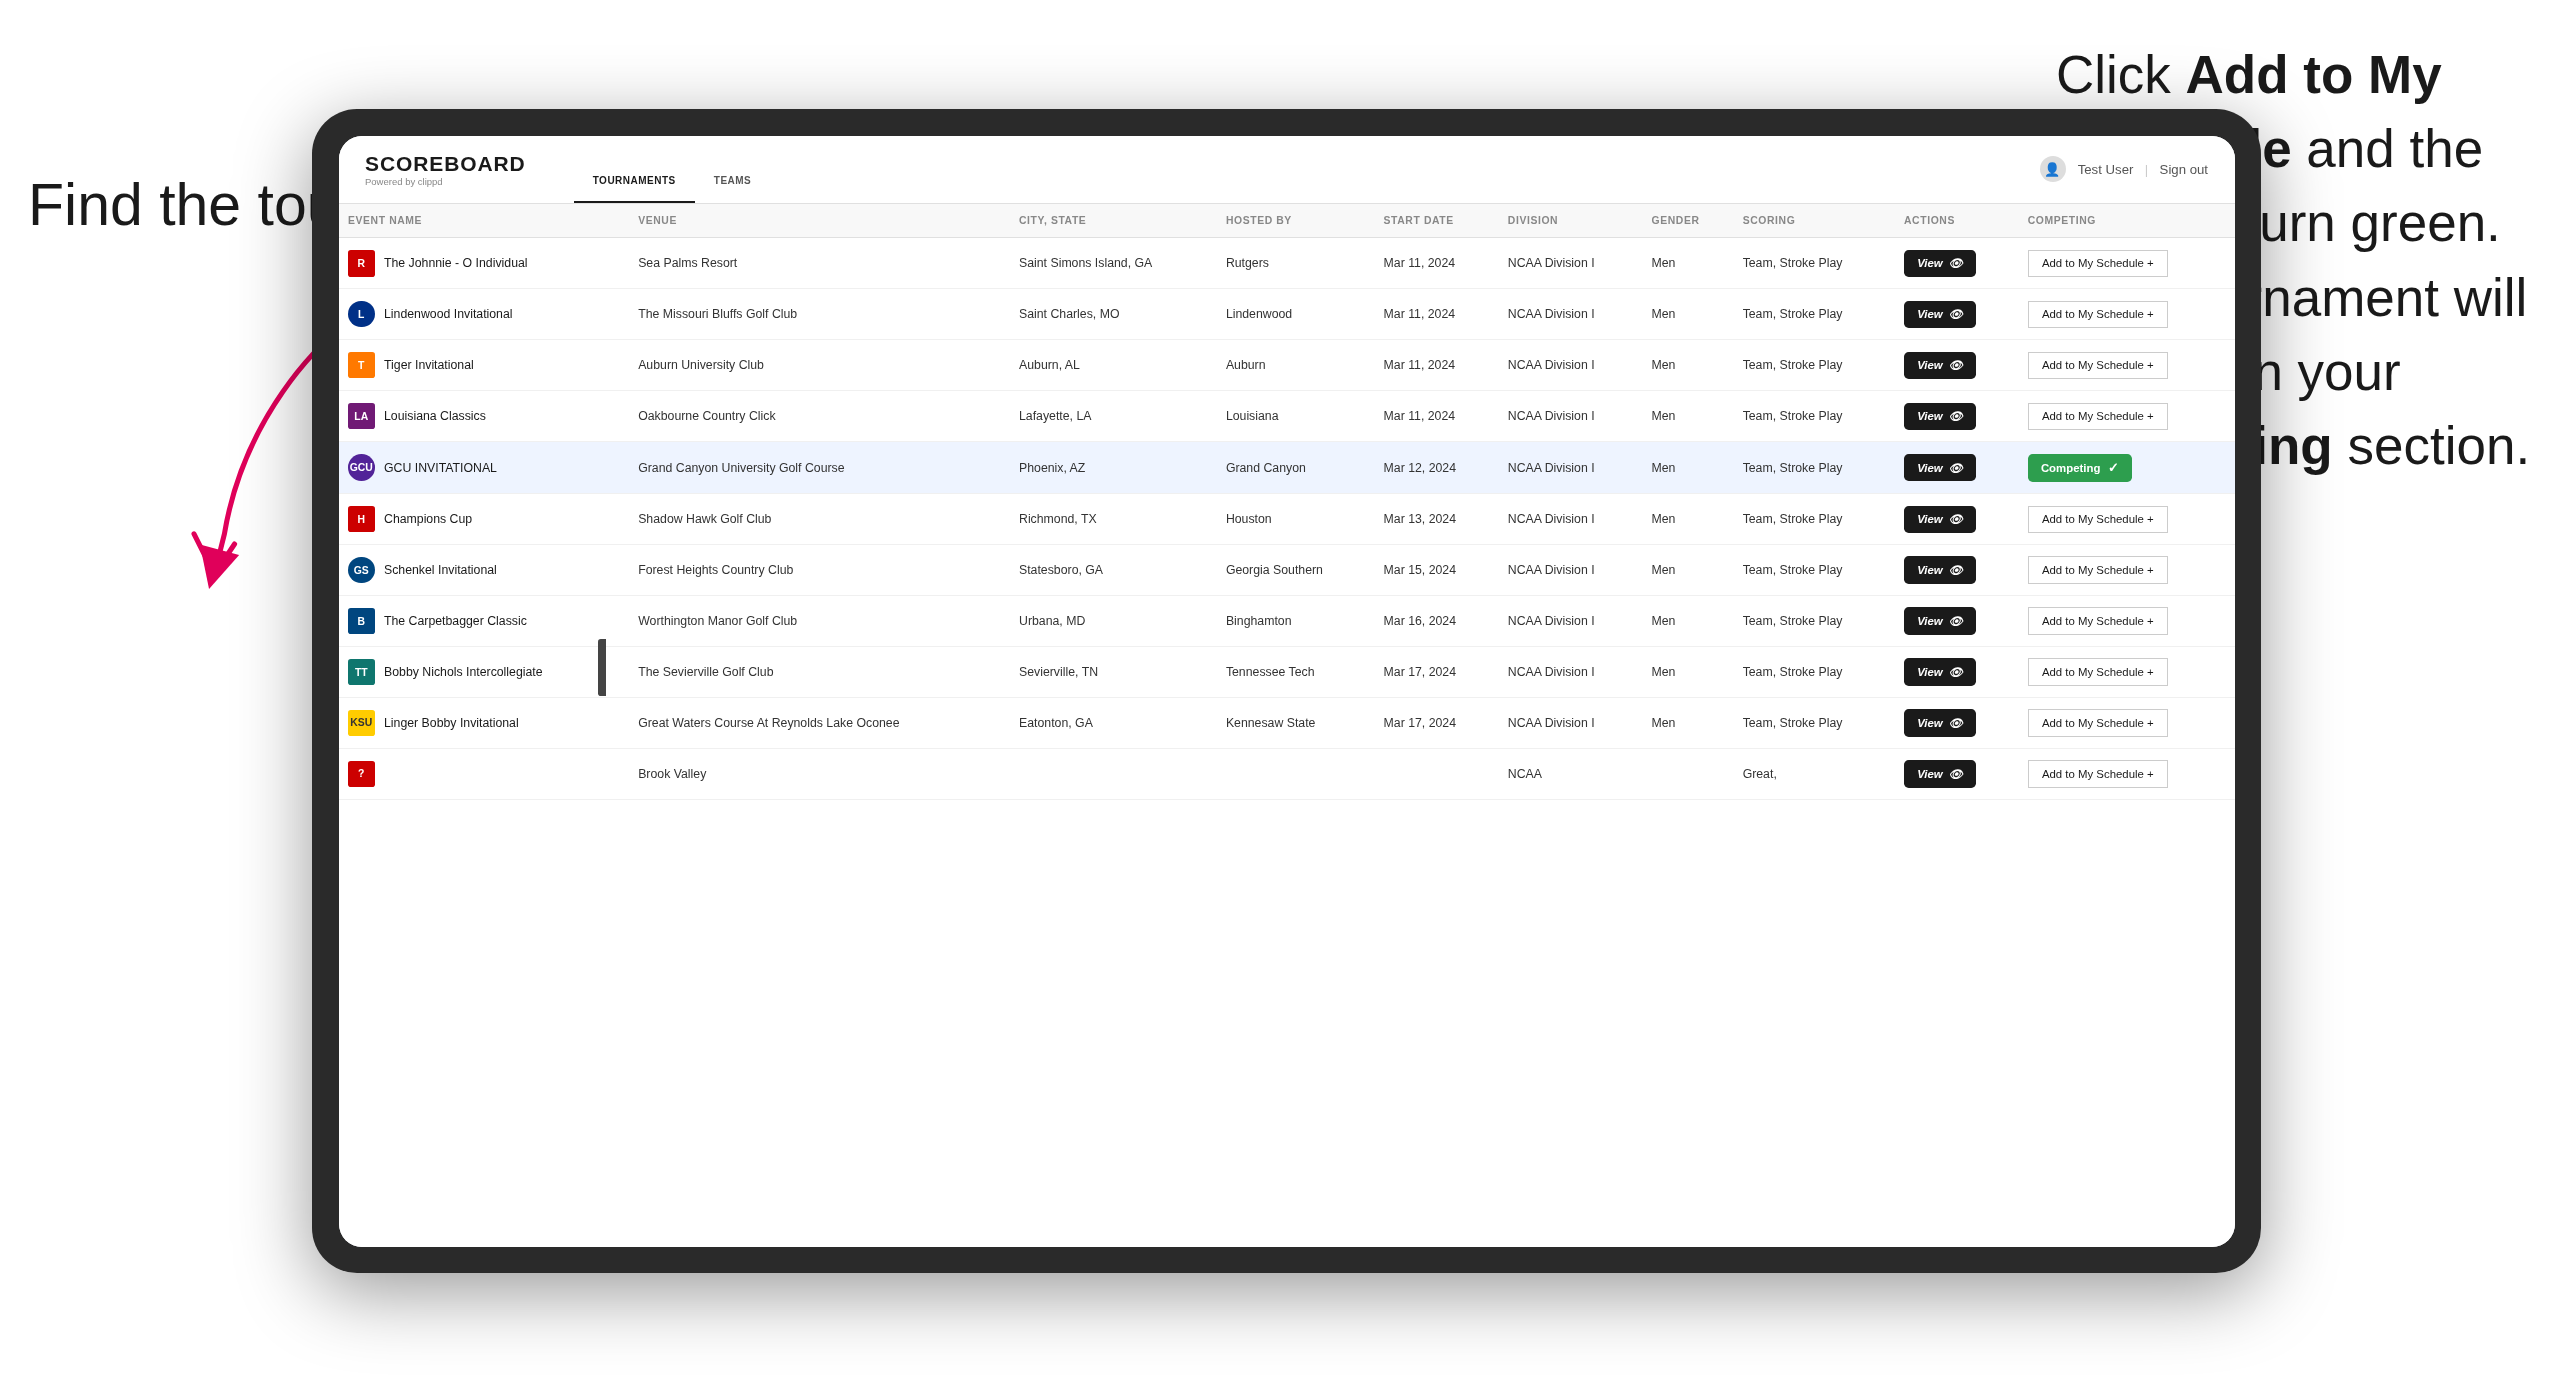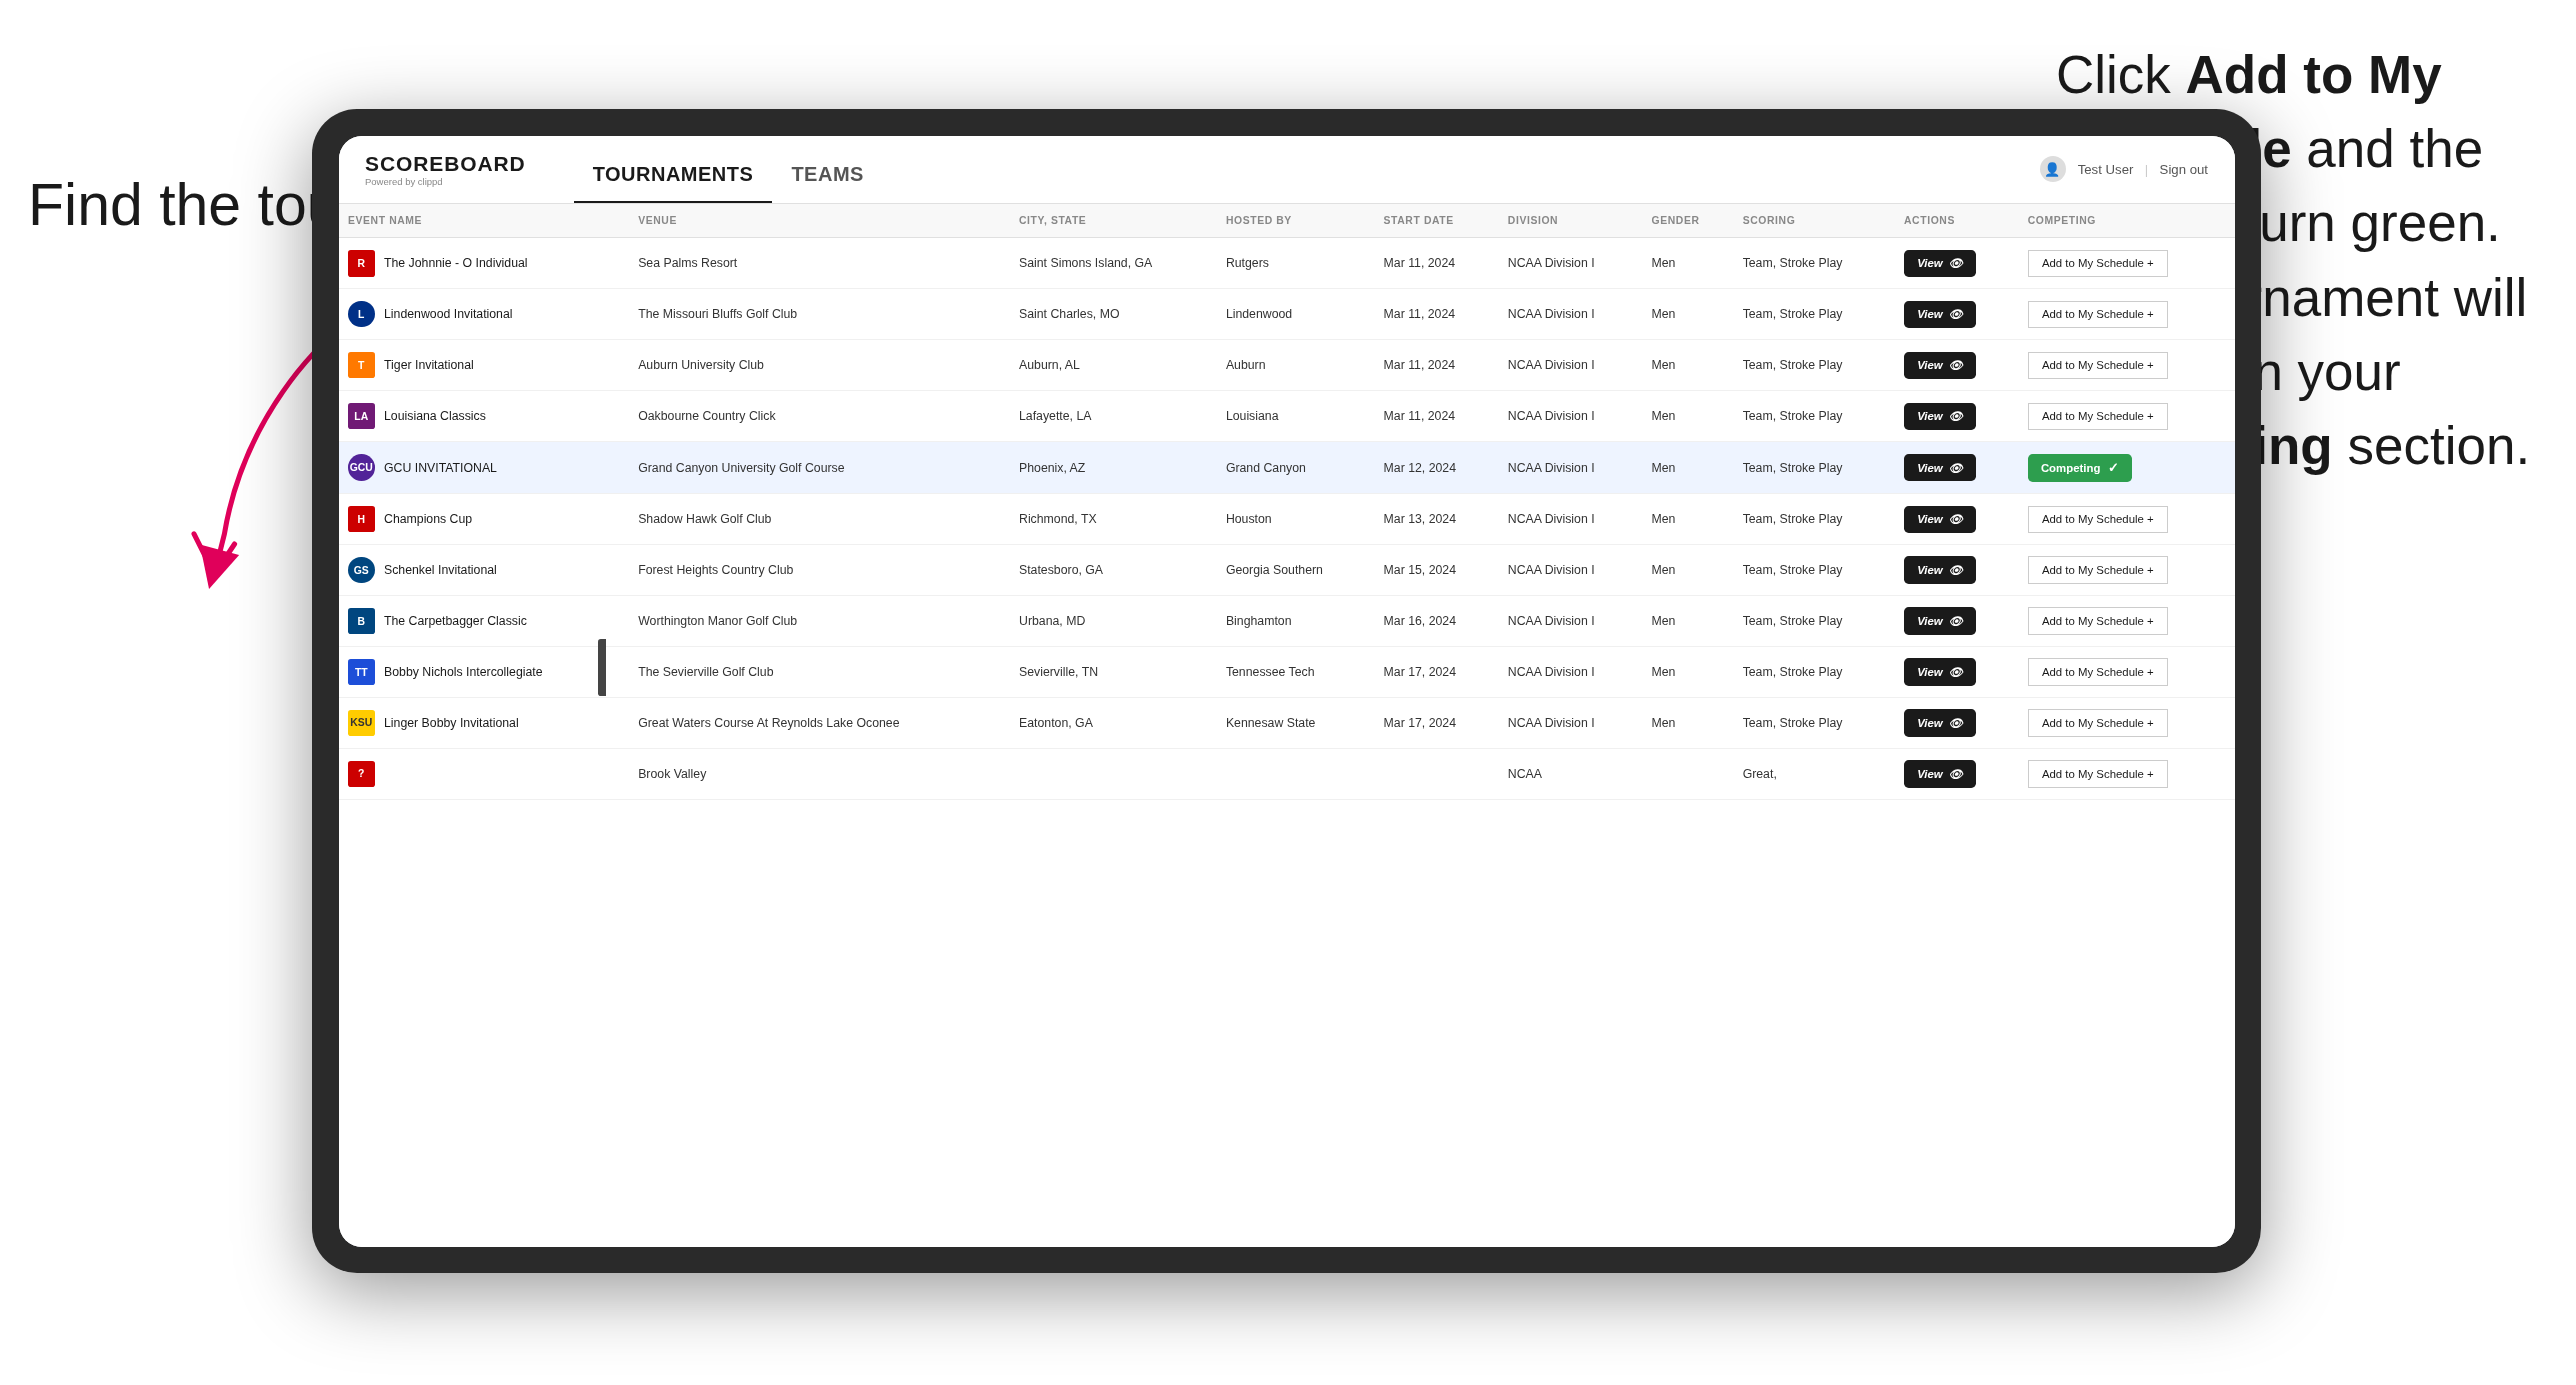--- a/index.html
+++ b/index.html
@@ -103,21 +103,21 @@
 
     .nav-tabs {
       display: flex;
       gap: 0;
       height: 100%;
       align-items: flex-end;
     }
 
     .nav-tab {
       padding: 15px 19px;
-      font-size: 20px;
+      font-size: 10px;
       font-weight: 600;
       color: #555;
       cursor: pointer;
       border-bottom: 2.8px solid transparent;
       letter-spacing: 0.5px;
     }
 
     .nav-tab.active {
       color: #1a1a1a;
       border-bottom-color: #1a1a1a;
@@ -289,21 +289,21 @@
 
     
     .logo-r { background: #cc0000; color: white; border-radius: 2.8px; }
     .logo-l { background: #003087; color: white; border-radius: 50%; }
     .logo-t { background: #FF7900; color: white; border-radius: 2.8px; }
     .logo-la { background: #701a75; color: white; border-radius: 2.8px; }
     .logo-gcu { background: #522398; color: white; border-radius: 50%; }
     .logo-h { background: #cc0000; color: white; border-radius: 2.8px; }
     .logo-gs { background: #00467F; color: white; border-radius: 50%; }
     .logo-b { background: #00467F; color: white; border-radius: 2.8px; }
-    .logo-bobby { background: #1d4ed8; color: white; border-radius: 2.8px; }
+    .logo-bobby { background: #0f766e; color: white; border-radius: 2.8px; }
     .logo-ksu { background: #FFCC00; color: #333; border-radius: 2.8px; }
   </style>
 </head>
 <body>
 
 <div class="annotation-left">
   <span>Find the tournament.</span>
 </div>
 
 <div class="annotation-right">

